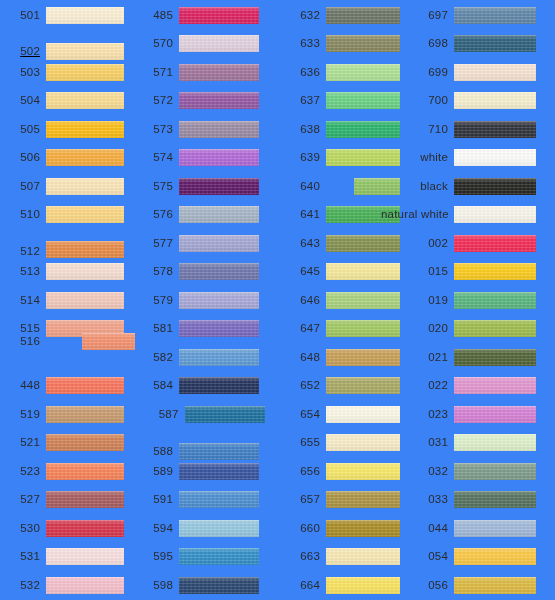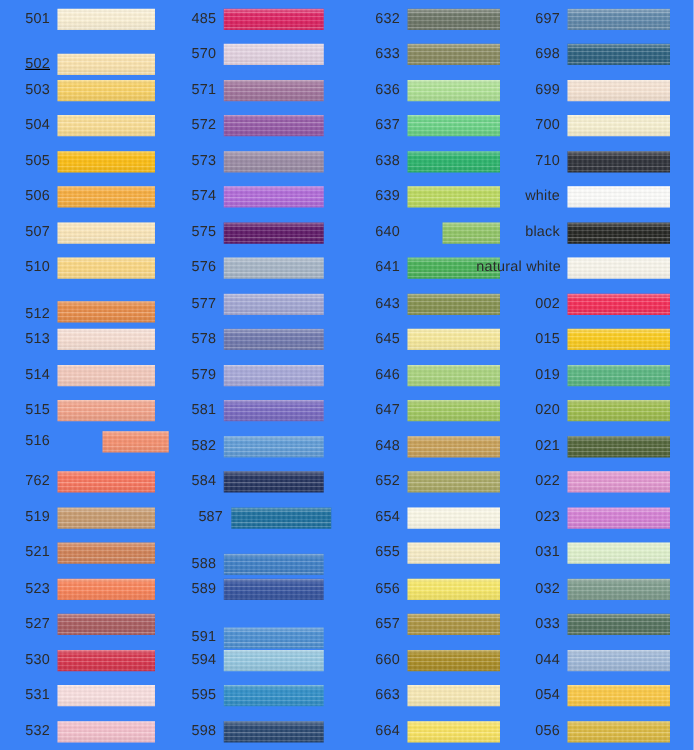--- a/index.html
+++ b/index.html
@@ -149,26 +149,26 @@
         <div class="swatch" style="background-color: rgb(247, 222, 210);"></div>
       </div>
       <div class="row" style="top: 286px;">
         <div class="swatch-label">514</div>
         <div class="swatch" style="background-color: rgb(243, 201, 187);"></div>
       </div>
       <div class="row" style="top: 314.5px;">
         <div class="swatch-label">515</div>
         <div class="swatch" style="background-color: rgb(242, 161, 135);"></div>
       </div>
-      <div class="row" style="top: 339px; gap: 36px;">
+      <div class="row" style="top: 327px; gap: 36px;">
         <div class="swatch-label">516</div>
         <div class="swatch" style="background-color: rgb(245, 144, 111);"></div>
       </div>
       <div class="row" style="top: 371.5px;">
-        <div class="swatch-label">762</div>
+        <div class="swatch-label">448</div>
         <div class="swatch" style="background-color: rgb(248, 115, 90);"></div>
       </div>
       <div class="row" style="top: 400px;">
         <div class="swatch-label">519</div>
         <div class="swatch" style="background-color: rgb(199, 154, 110);"></div>
       </div>
       <div class="row" style="top: 428.5px;">
         <div class="swatch-label">521</div>
         <div class="swatch" style="background-color: rgb(208, 128, 85);"></div>
       </div>
@@ -256,21 +256,21 @@
         <div class="swatch" style="background-color: rgb(26, 110, 157);"></div>
       </div>
       <div class="row" style="top: 437px;">
         <div class="swatch-label">588</div>
         <div class="swatch" style="background-color: rgb(61, 126, 197);"></div>
       </div>
       <div class="row" style="top: 457px;">
         <div class="swatch-label">589</div>
         <div class="swatch" style="background-color: rgb(53, 83, 158);"></div>
       </div>
-      <div class="row" style="top: 485.5px; margin-top: 11px;">
+      <div class="row" style="top: 485.5px;">
         <div class="swatch-label">591</div>
         <div class="swatch" style="background-color: rgb(74, 142, 209);"></div>
       </div>
       <div class="row" style="top: 514px;">
         <div class="swatch-label">594</div>
         <div class="swatch" style="background-color: rgb(148, 199, 224);"></div>
       </div>
       <div class="row" style="top: 542.5px;">
         <div class="swatch-label">595</div>
         <div class="swatch" style="background-color: rgb(47, 142, 199);"></div>

